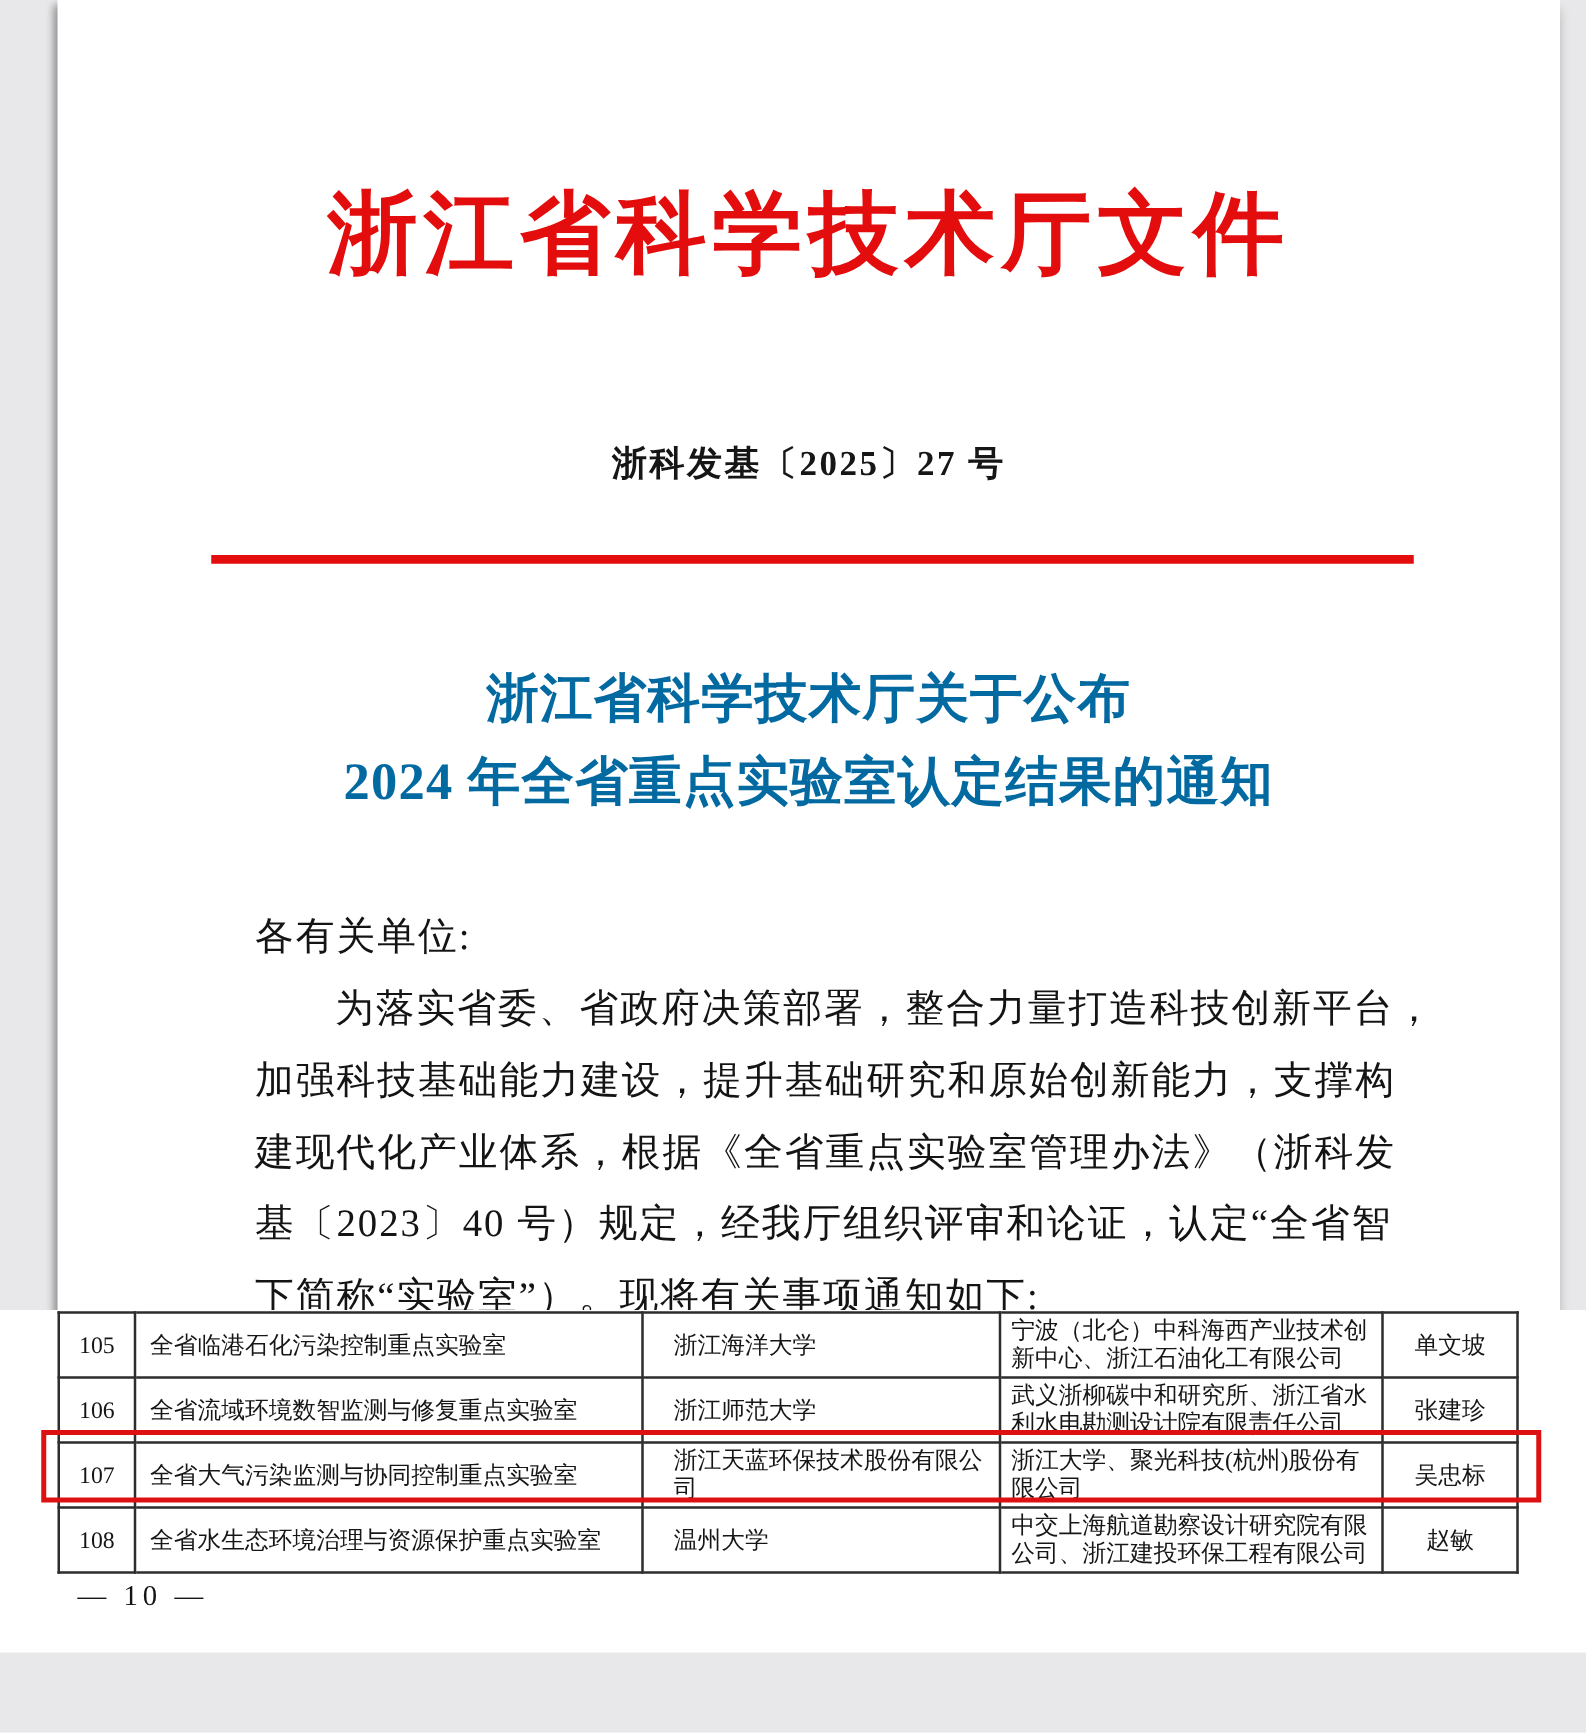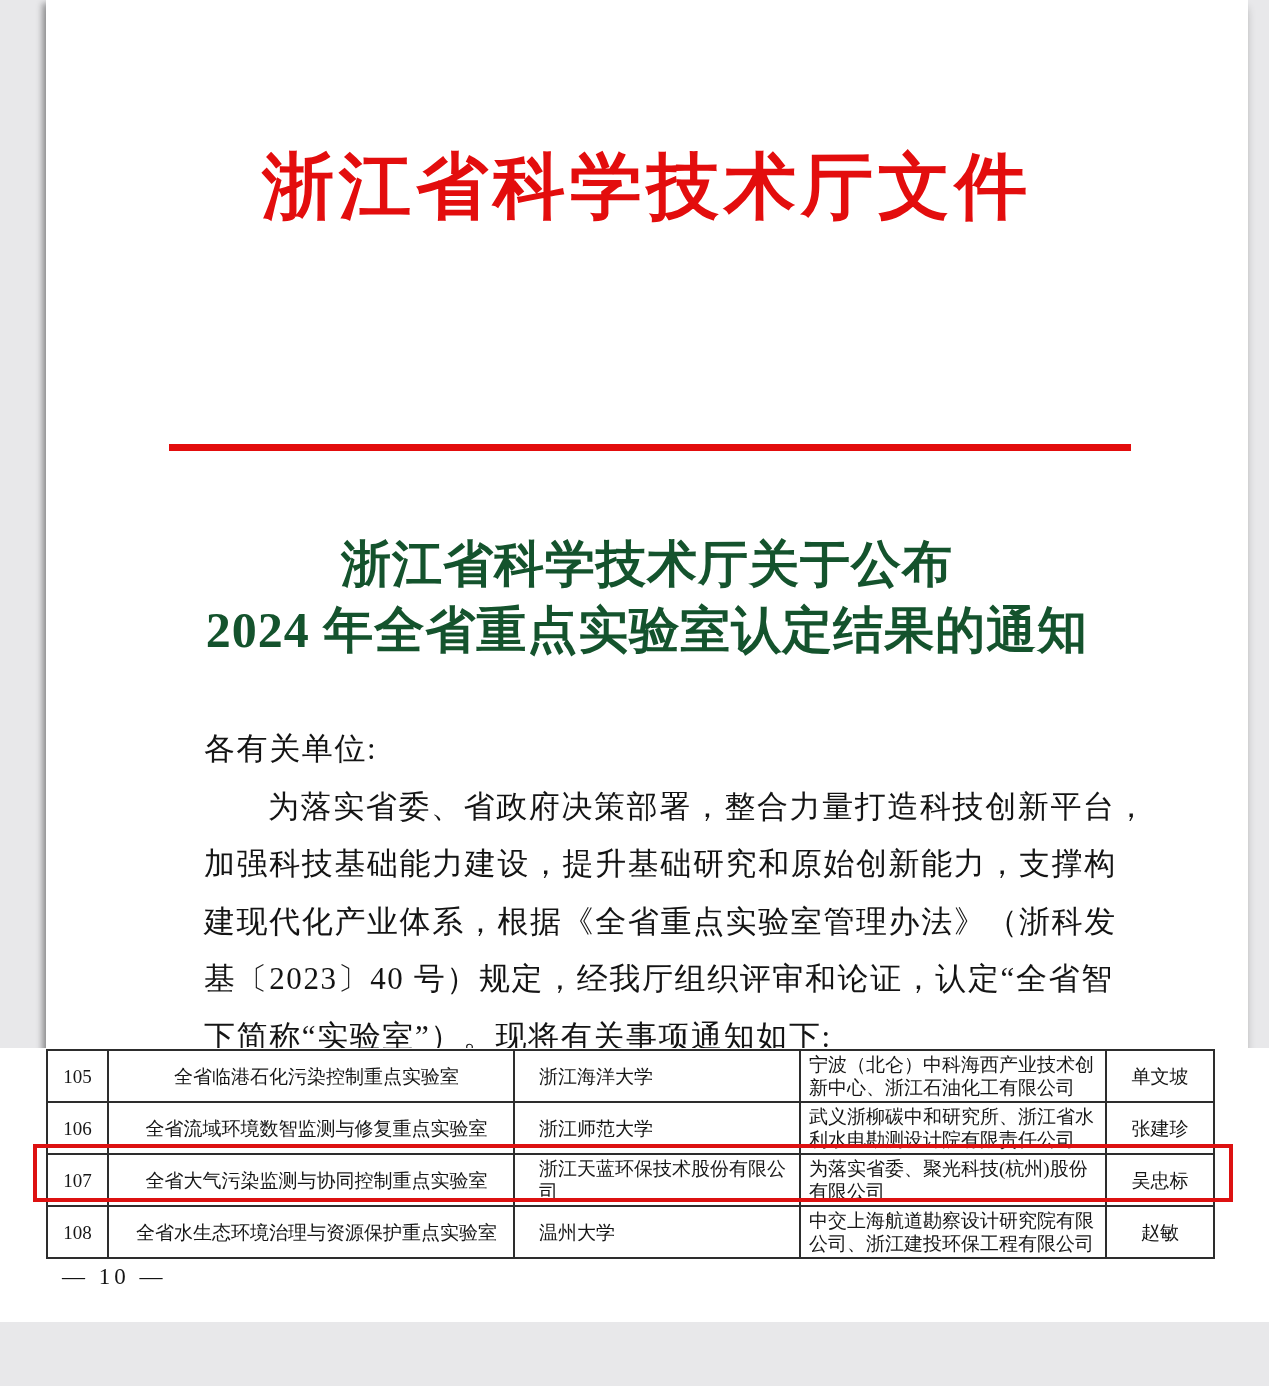--- a/index.html
+++ b/index.html
@@ -27,22 +27,22 @@
     position:absolute; top:352px; left:0; width:100%;
     text-align:center; color:#161616;
     font-size:28px; font-weight:700; letter-spacing:2px;
   }
   .red-line {
     position:absolute; left:123px; top:444px; width:962px; height:7px;
     background:#e30d0d;
   }
   .notice-title {
     position:absolute; left:0; width:100%;
-    text-align:center; color:#14532d;
-    font-size:50px; font-weight:700; letter-spacing:1px; white-space:nowrap;
+    text-align:center; color:#0369a1;
+    font-size:42px; font-weight:700; letter-spacing:1px; white-space:nowrap;
   }
   .notice-title.line1 { top:531px; }
   .notice-title.line2 { top:597px; }
   .body-block {
     position:absolute; left:158px; top:720px; width:946px;
     font-size:31px; line-height:57.5px; letter-spacing:1.6px;
     color:#141414; white-space:nowrap;
   }
   .body-line.indent { text-indent:64px; }
 
@@ -54,21 +54,21 @@
   table.results {
     position:absolute; left:46px; top:1px;
     width:1167px; table-layout:fixed; border-collapse:collapse;
     color:#161616;
   }
   table.results td {
     border:2px solid #2d2d2d; height:47px; vertical-align:middle;
     font-size:19px; line-height:23px; overflow:hidden;
   }
   td.c-no   { width:61px;  text-align:center; font-size:20px; }
-  td.c-lab  { width:406px; padding-left:11px;text-align:center; }
+  td.c-lab  { width:406px; padding-left:11px; }
   td.c-host { width:286px; padding-left:24px; }
   td.c-part { width:306px; padding:2px 8px; font-size:18.5px; line-height:22.5px; }
   td.c-dir  { width:108px; text-align:center; }
 
   .highlight-box {
     position:absolute; left:33px; top:96px; width:1200px; height:58px;
     border:4px solid #dd1111; background:transparent; z-index:5;
   }
   .page-number {
     position:absolute; left:62px; top:216px;
@@ -76,20 +76,21 @@
   }
 </style>
 </head>
 <body>
 
 <div class="canvas">
 
   <div class="letter-page">
     <div class="letterhead-title">浙江省科学技术厅文件</div>
 
+    <div class="doc-number">浙科发基〔2025〕27 号</div>
 
     <div class="red-line"></div>
 
     <div class="notice-title line1">浙江省科学技术厅关于公布</div>
     <div class="notice-title line2">2024 年全省重点实验室认定结果的通知</div>
 
     <div class="body-block">
       <div class="body-line">各有关单位:</div>
       <div class="body-line indent">为落实省委、省政府决策部署，整合力量打造科技创新平台，</div>
       <div class="body-line">加强科技基础能力建设，提升基础研究和原始创新能力，支撑构</div>
@@ -114,21 +115,21 @@
           <td class="c-no">106</td>
           <td class="c-lab">全省流域环境数智监测与修复重点实验室</td>
           <td class="c-host">浙江师范大学</td>
           <td class="c-part">武义浙柳碳中和研究所、浙江省水利水电勘测设计院有限责任公司</td>
           <td class="c-dir">张建珍</td>
         </tr>
         <tr>
           <td class="c-no">107</td>
           <td class="c-lab">全省大气污染监测与协同控制重点实验室</td>
           <td class="c-host">浙江天蓝环保技术股份有限公司</td>
-          <td class="c-part">为落实省委、聚光科技(杭州)股份有限公司</td>
+          <td class="c-part">浙江大学、聚光科技(杭州)股份有限公司</td>
           <td class="c-dir">吴忠标</td>
         </tr>
         <tr>
           <td class="c-no">108</td>
           <td class="c-lab">全省水生态环境治理与资源保护重点实验室</td>
           <td class="c-host">温州大学</td>
           <td class="c-part">中交上海航道勘察设计研究院有限公司、浙江建投环保工程有限公司</td>
           <td class="c-dir">赵敏</td>
         </tr>
       </tbody>

